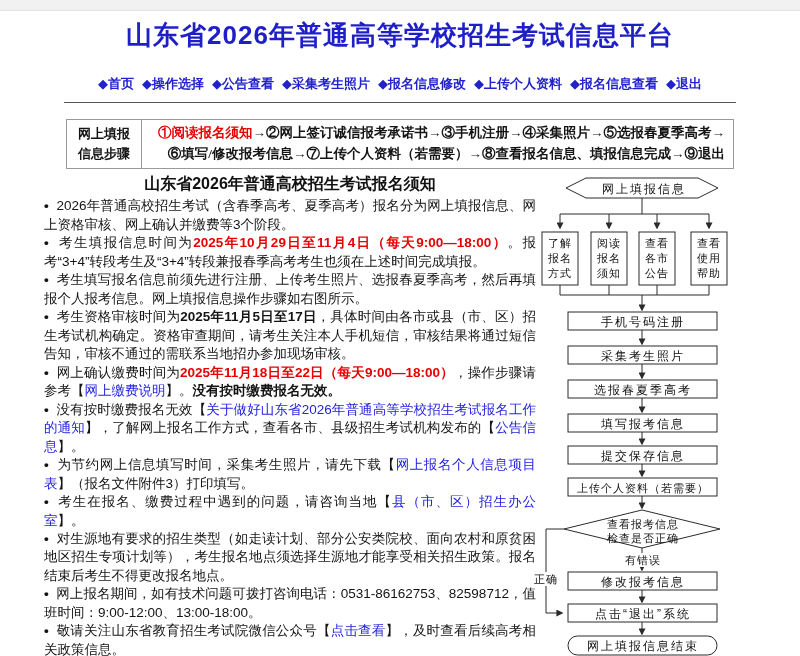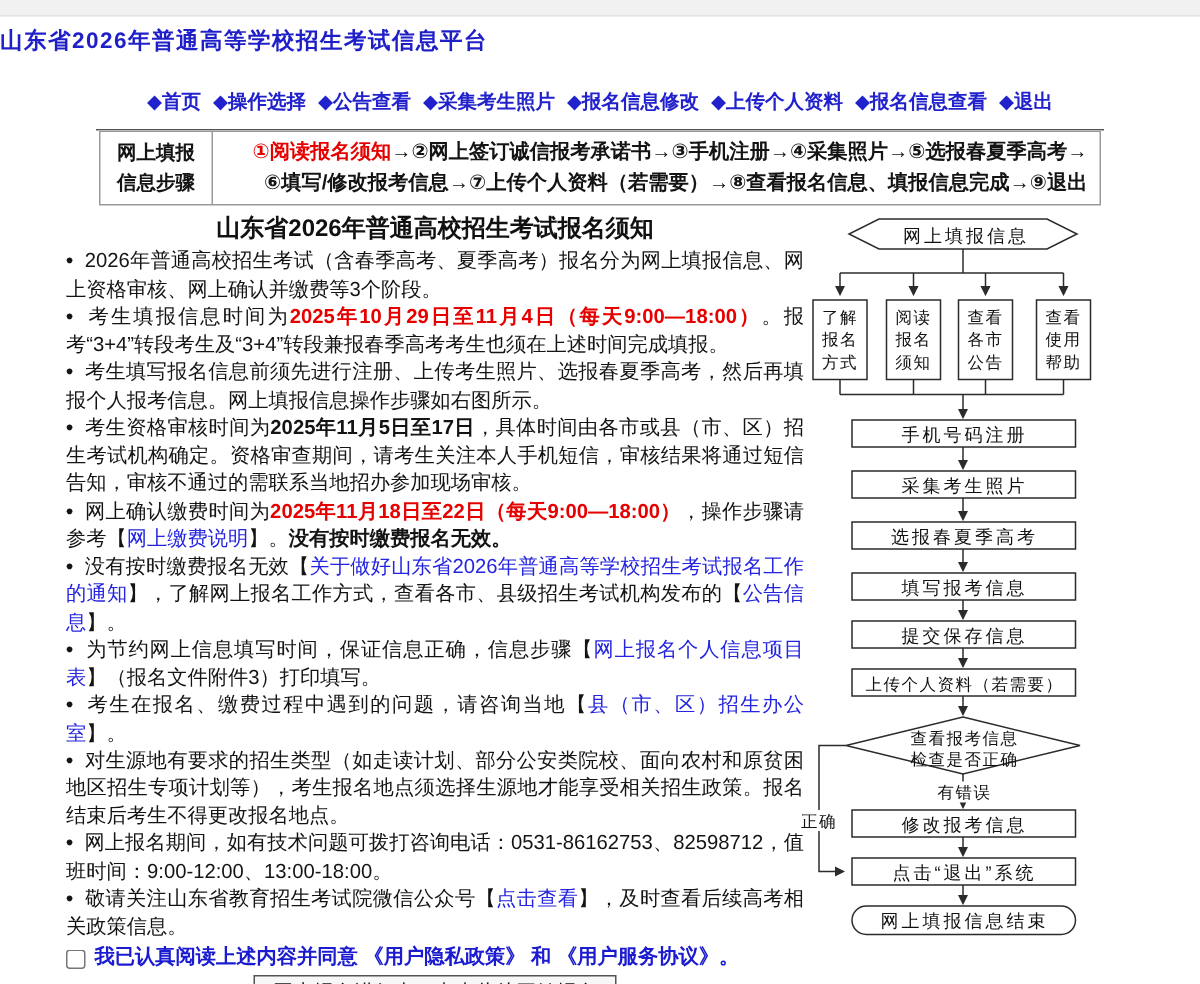--- a/index.html
+++ b/index.html
@@ -1,23 +1,23 @@
 <!DOCTYPE html>
 <html><head>
 <meta charset="utf-8">
 <style>
   html,body{margin:0;padding:0;background:#fff;}
   body{font-family:"Liberation Sans","DejaVu Sans",sans-serif;color:#141414;}
   .page{position:relative;width:800px;height:656px;overflow:hidden;background:#fff;}
   .top-strip{height:10px;background:#f1f1f1;border-bottom:1px solid #e3e3e3;}
-  .site-title{margin:7px 0 0 0;font-size:15px;font-weight:bold;color:#1f1fc8;letter-spacing:1px;}
+  .site-title{margin:7px 0 0 0;text-align:center;font-size:26px;font-weight:bold;color:#1f1fc8;letter-spacing:1px;}
   .main-nav{margin-top:22px;text-align:center;font-size:13px;font-weight:bold;color:#2222cc;}
   .main-nav a{color:#2222cc;text-decoration:none;margin:0 4px;cursor:pointer;}
   .head-rule{border:none;border-top:1px solid #555;width:672px;margin:9px auto 0 auto;}
-  .steps-box{display:flex;width:668px;margin:0 auto 0 auto;border:1px solid #9a9a9a;box-sizing:border-box;background:#fff;}
+  .steps-box{display:flex;width:668px;margin:16px auto 0 auto;border:1px solid #9a9a9a;box-sizing:border-box;background:#fff;font-family:Liberation Serif, serif;}
   .steps-label{width:64px;border-right:1px solid #9a9a9a;padding:4px 5px;font-size:13px;font-weight:bold;text-align:center;line-height:1.55;}
   .steps-content{flex:1;padding:3px 8px;font-size:13.5px;line-height:1.55;text-align:right;}
   .main-area{position:relative;}
   .left-col{margin-left:44px;width:492px;}
   .notice-heading{margin:5px 0 2px 0;text-align:center;font-size:16px;font-weight:bold;color:#111;}
   .notice-list{list-style:none;margin:0;padding:0;font-size:13.5px;line-height:1.37;text-align:justify;}
   .notice-list li{margin:0;}
   .notice-list li::before{content:"\2022\00a0\00a0";font-weight:bold;}
   .seg-normal{color:#141414;}
   .seg-bold{color:#141414;font-weight:bold;}
@@ -60,21 +60,21 @@
   <div class="main-area">
     <div class="left-col">
       <h2 class="notice-heading">山东省2026年普通高校招生考试报名须知</h2>
       <ul class="notice-list">
         <li><span class="seg-normal">2026年普通高校招生考试（含春季高考、夏季高考）报名分为网上填报信息、网上资格审核、网上确认并缴费等3个阶段。</span></li>
         <li><span class="seg-normal">考生填报信息时间为</span><span class="seg-redbold">2025年10月29日至11月4日（每天9:00—18:00）</span><span class="seg-normal">。报考“3+4”转段考生及“3+4”转段兼报春季高考考生也须在上述时间完成填报。</span></li>
         <li><span class="seg-normal">考生填写报名信息前须先进行注册、上传考生照片、选报春夏季高考，然后再填报个人报考信息。网上填报信息操作步骤如右图所示。</span></li>
         <li><span class="seg-normal">考生资格审核时间为</span><span class="seg-bold">2025年11月5日至17日</span><span class="seg-normal">，具体时间由各市或县（市、区）招生考试机构确定。资格审查期间，请考生关注本人手机短信，审核结果将通过短信告知，审核不通过的需联系当地招办参加现场审核。</span></li>
         <li><span class="seg-normal">网上确认缴费时间为</span><span class="seg-redbold">2025年11月18日至22日（每天9:00—18:00）</span><span class="seg-normal">，操作步骤请参考【</span><span class="seg-link">网上缴费说明</span><span class="seg-normal">】。</span><span class="seg-bold">没有按时缴费报名无效。</span></li>
         <li><span class="seg-normal">没有按时缴费报名无效【</span><span class="seg-link">关于做好山东省2026年普通高等学校招生考试报名工作的通知</span><span class="seg-normal">】，了解网上报名工作方式，查看各市、县级招生考试机构发布的【</span><span class="seg-link">公告信息</span><span class="seg-normal">】。</span></li>
-        <li><span class="seg-normal">为节约网上信息填写时间，保证信息正确，信息步骤【</span><span class="seg-link">网上报名个人信息项目表</span><span class="seg-normal">】（报名文件附件3）打印填写。</span></li>
+        <li><span class="seg-normal">为节约网上信息填写时间，采集考生照片，请先下载【</span><span class="seg-link">网上报名个人信息项目表</span><span class="seg-normal">】（报名文件附件3）打印填写。</span></li>
         <li><span class="seg-normal">考生在报名、缴费过程中遇到的问题，请咨询当地【</span><span class="seg-link">县（市、区）招生办公室</span><span class="seg-normal">】。</span></li>
         <li><span class="seg-normal">对生源地有要求的招生类型（如走读计划、部分公安类院校、面向农村和原贫困地区招生专项计划等），考生报名地点须选择生源地才能享受相关招生政策。报名结束后考生不得更改报名地点。</span></li>
         <li><span class="seg-normal">网上报名期间，如有技术问题可拨打咨询电话：0531-86162753、82598712，值班时间：9:00-12:00、13:00-18:00。</span></li>
         <li><span class="seg-normal">敬请关注山东省教育招生考试院微信公众号【</span><span class="seg-link">点击查看</span><span class="seg-normal">】，及时查看后续高考相关政策信息。</span></li>
       </ul>
       <div class="agree-row">
         <input type="checkbox" style="">
         <span><span class="seg-bluebold">我已认真阅读上述内容并同意 </span><span class="seg-bluelink">《用户隐私政策》</span><span class="seg-bluebold"> 和 </span><span class="seg-bluelink">《用户服务协议》</span><span class="seg-bluebold">。</span></span>
       </div>
       <button class="start-button">网上报名进行中，点击此处开始报名</button>

